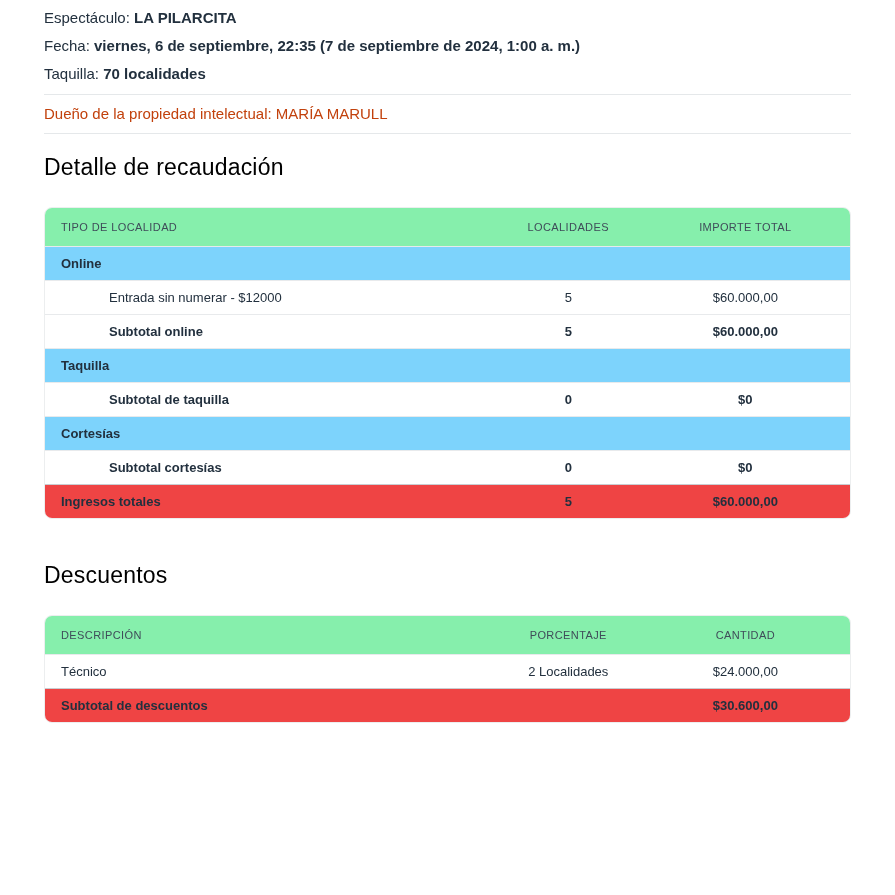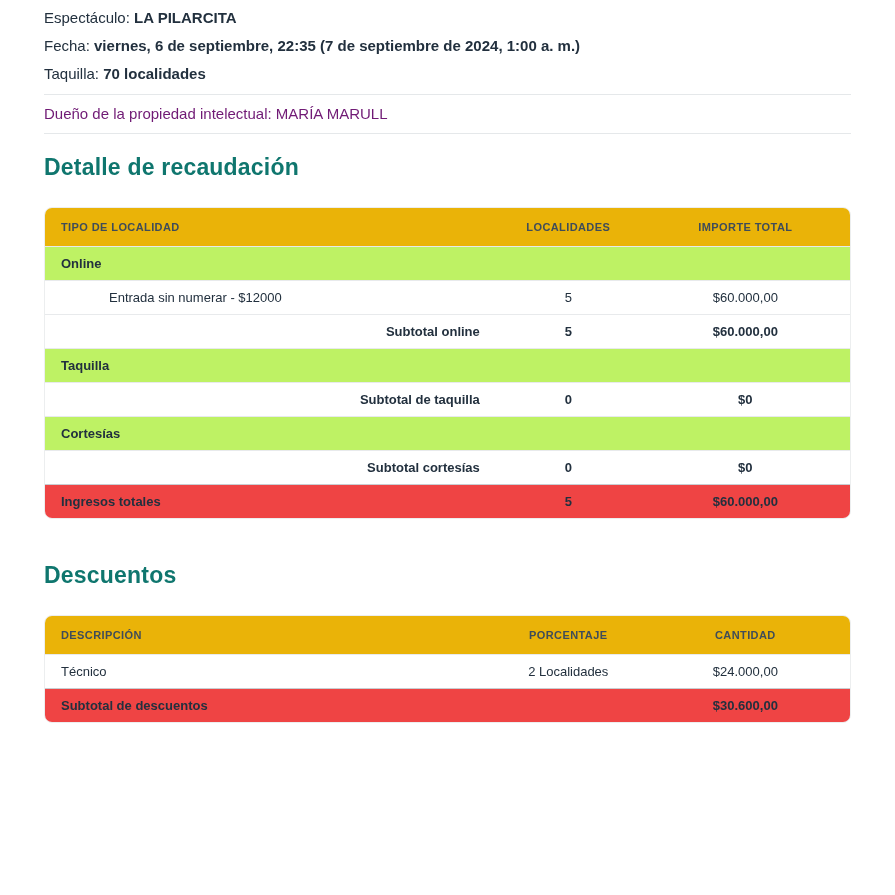--- a/index.html
+++ b/index.html
@@ -27,66 +27,66 @@
   .rule {
     border: none;
     border-top: 1px solid #e5e8ea;
     margin: 6px 0 0 0;
   }
   .owner-line {
     margin: 0;
     padding: 9px 0;
     font-size: 15px;
     line-height: 20px;
-    color: #701a75;
+    color: #c2410c;
   }
 
   
   h2.section-title {
     font-size: 23px;
-    font-weight: 700;
-    color: #0f766e;
+    font-weight: 400;
+    color: #000000;
     margin: 43px 0 26px 0;
     letter-spacing: 0.2px;
   }
   h2.section-title.first { margin-top: 20px; }
 
   
   .table-card {
     border: 1px solid #eceeef;
     border-radius: 8px;
     overflow: hidden;
   }
   table.report {
     width: 100%;
     border-collapse: collapse;
     font-size: 13px;
     color: #22303e;
   }
   table.report th {
-    background: #eab308;
+    background: #86efac;
     font-size: 11px;
-    font-weight: 700;
+    font-weight: 400;
     color: #3f4c59;
     letter-spacing: 0.4px;
     text-align: left;
     padding: 13px 16px;
   }
   table.report th.num, table.report td.num { text-align: center; }
   table.report td {
     padding: 9px 16px;
     border-top: 1px solid #e8eaec;
   }
   tr.row-group td {
-    background: #bef264;
+    background: #7dd3fc;
     font-weight: 700;
   }
   tr.row-item td.label-cell { padding-left: 64px; }
   tr.row-subtotal td { font-weight: 700; }
-  tr.row-subtotal td.label-cell { padding-left: 64px; text-align: right; }
+  tr.row-subtotal td.label-cell { padding-left: 64px; }
   tr.row-total td {
     background: #ef4444;
     font-weight: 700;
     border-top: 1px solid #c9cdd1;
   }
 </style>
 </head>
 <body>
 
 <div class="page">

